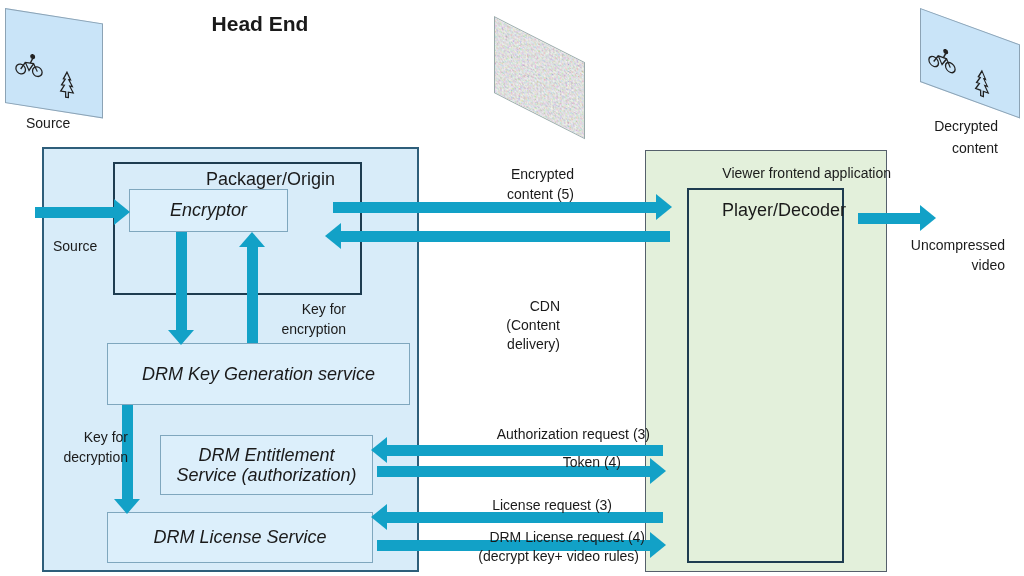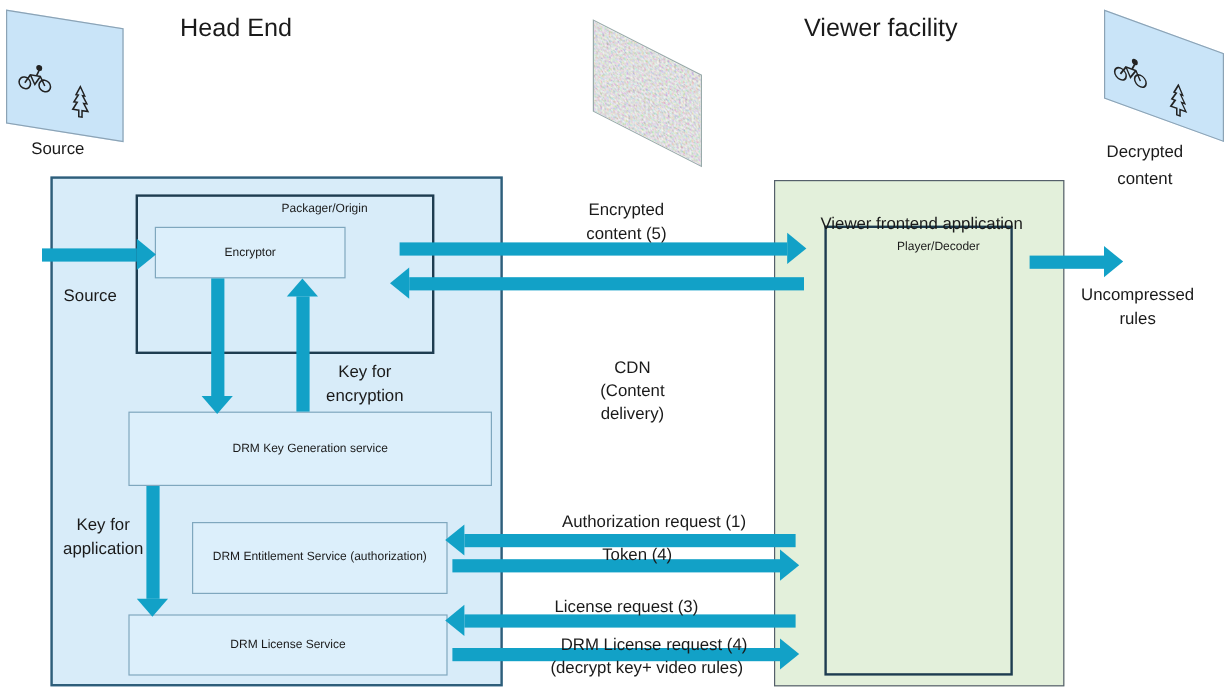--- a/index.html
+++ b/index.html
@@ -13,57 +13,56 @@
     --screen-fill:#C9E4F8;
     --screen-border:#8CA3B5;
     --cdm-fill:#C4EBF9;
     --text:#1A1A1A;
   }
   *{margin:0;padding:0;box-sizing:border-box;}
   html,body{background:#fff;}
   body{font-family:"Liberation Sans", sans-serif;color:var(--text);}
   #canvas{position:relative;width:1024px;height:576px;background:#fff;overflow:hidden;}
 
-  .title{position:absolute;font-size:21px;font-weight:normal;text-align:left;z-index:40;}
+  .title{position:absolute;font-size:21px;font-weight:bold;text-align:center;z-index:40;}
 
   .screen{position:absolute;background:var(--screen-fill);border:1px solid var(--screen-border);
           transform-origin:top left;z-index:10;}
   .screen .icon{position:absolute;}
   .noise-screen{position:absolute;transform-origin:top left;z-index:10;overflow:hidden;
                 border:1px solid #9aa;}
 
   .panel{position:absolute;z-index:10;}
   .panel-blue{background:var(--panel-blue-fill);border:2px solid var(--panel-blue-border);}
   .panel-green{background:var(--panel-green-fill);border:1.5px solid var(--panel-green-border);}
 
-  .box{position:absolute;z-index:20;font-size:10px;}
+  .box{position:absolute;z-index:20;font-size:18px;}
   .box-dark{border:2px solid var(--dark-box-border);background:var(--panel-blue-fill);}
-  .box-thin{border:1.4px solid var(--inner-box-border);background:#DCEFFB;}
+  .box-thin{border:1.4px solid var(--inner-box-border);background:#DCEFFB;font-style:italic;}
   .center-flex{display:flex;align-items:center;justify-content:center;text-align:center;}
 
   .lbl{position:absolute;font-size:14px;line-height:20px;z-index:40;color:var(--text);}
-  .lbl-c{text-align:center;}
+  .lbl-c{text-align:right;}
   .nowrap{white-space:nowrap;}
 
   .arrow-h{position:absolute;height:26px;display:flex;align-items:center;z-index:30;}
   .arrow-v{position:absolute;width:26px;display:flex;flex-direction:column;align-items:center;z-index:30;}
   .bar-h{flex:1;height:11px;background:var(--arrow-teal);}
   .bar-v{flex:1;width:11px;background:var(--arrow-teal);}
   .head-right{width:0;height:0;border-top:13px solid transparent;border-bottom:13px solid transparent;border-left:16px solid var(--arrow-teal);}
   .head-left{width:0;height:0;border-top:13px solid transparent;border-bottom:13px solid transparent;border-right:16px solid var(--arrow-teal);}
   .head-down{width:0;height:0;border-left:13px solid transparent;border-right:13px solid transparent;border-top:15px solid var(--arrow-teal);}
   .head-up{width:0;height:0;border-left:13px solid transparent;border-right:13px solid transparent;border-bottom:15px solid var(--arrow-teal);}
 </style>
 </head>
 <body>
 
 <div id="canvas">
 
   <div class="title" style="left:150px;top:12px;width:220px;">Head End</div>
-  <div class="title" style="left:670px;top:12px;width:220px;">Viewer facility</div>
 
   <div class="screen" style="left:5px;top:8px;width:98px;height:95px;transform:skewY(9deg);">
     <span class="icon" style="left:8px;top:40px;">
       <svg width="30" height="24" viewBox="0 0 32 26" fill="none" stroke="#222" stroke-width="1.4">
         <circle cx="7" cy="19" r="5.2"></circle>
           <circle cx="25" cy="19" r="5.2"></circle>
         <path d="M7 19 L12 11 L21 11 L25 19 M12 11 L16 19 L21 11"></path>
         <circle cx="20" cy="3.5" r="2" fill="#222"></circle>
         <path d="M20 5.5 L17.5 11"></path>
       </svg>
@@ -99,21 +98,21 @@
       <svg width="18" height="28" viewBox="0 0 20 30" fill="none" stroke="#222" stroke-width="1.4">
         <path d="M10 1 L14 9 L12 9 L16 16 L13 16 L17 23 L11.5 23 L11.5 29 L8.5 29 L8.5 23 L3 23 L7 16 L4 16 L8 9 L6 9 Z"></path>
       </svg>
     </span>
   </div>
   <div class="lbl lbl-c" style="left:910px;top:115px;width:88px;line-height:22px;">Decrypted content</div>
 
   <div class="panel panel-blue" style="left:42px;top:147px;width:377px;height:425px;"></div>
 
   <div class="panel panel-green" style="left:645px;top:150px;width:242px;height:422px;"></div>
-  <div class="lbl lbl-c nowrap" style="left:645px;top:163px;width:246px;margin-top:13px;">Viewer frontend application</div>
+  <div class="lbl lbl-c nowrap" style="left:645px;top:163px;width:246px;">Viewer frontend application</div>
 
   <div class="box box-dark" style="left:113px;top:162px;width:249px;height:133px;">
     <div style="position:absolute;top:5px;left:66px;right:0;text-align:center;">Packager/Origin</div>
   </div>
 
   <div class="box box-thin center-flex" style="left:129px;top:189px;width:159px;height:43px;">
     <span>Encryptor</span>
   </div>
 
   <div class="box box-thin center-flex" style="left:107px;top:343px;width:303px;height:62px;">
@@ -186,31 +185,31 @@
   <div class="arrow-h" style="left:858px;top:205px;width:78px;">
     <span class="bar-h"></span>
     <span class="head-right"></span>
   </div>
 
   <div class="lbl" style="left:53px;top:236px;">Source</div>
 
 
   <div class="lbl lbl-c" style="left:262px;top:299px;width:84px;">Key for encryption</div>
 
-  <div class="lbl lbl-c" style="left:44px;top:427px;width:84px;">Key for application</div>
+  <div class="lbl lbl-c" style="left:44px;top:427px;width:84px;">Key for decryption</div>
 
   <div class="lbl lbl-c" style="left:470px;top:164px;width:104px;">Encrypted content (5)</div>
 
   <div class="lbl lbl-c" style="left:494px;top:297px;width:66px;line-height:19px;">CDN (Content delivery)</div>
 
-  <div class="lbl lbl-c nowrap" style="left:440px;top:424px;width:210px;">Authorization request (1)</div>
+  <div class="lbl lbl-c nowrap" style="left:440px;top:424px;width:210px;">Authorization request (3)</div>
 
   <div class="lbl lbl-c nowrap" style="left:441px;top:452px;width:180px;">Token (4)</div>
 
   <div class="lbl lbl-c nowrap" style="left:432px;top:495px;width:180px;">License request (3)</div>
 
   <div class="lbl lbl-c nowrap" style="left:445px;top:527px;width:200px;">DRM License request (4)</div>
 
   <div class="lbl lbl-c nowrap" style="left:439px;top:546px;width:200px;">(decrypt key+ video rules)</div>
 
-  <div class="lbl lbl-c" style="left:891px;top:235px;width:114px;">Uncompressed rules</div>
+  <div class="lbl lbl-c" style="left:891px;top:235px;width:114px;">Uncompressed video</div>
 
 </div>
 
 </body></html>

